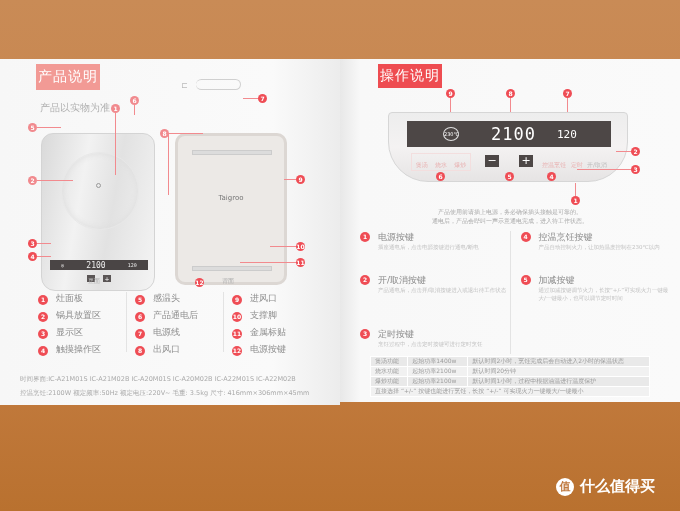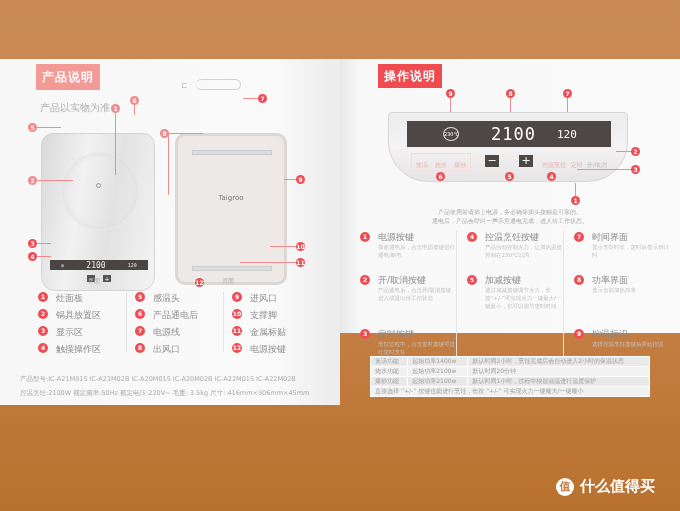--- a/index.html
+++ b/index.html
@@ -1,42 +1,42 @@
 <!DOCTYPE html>
 <html><head>
 <meta charset="utf-8">
 <style>
   *{box-sizing:border-box;margin:0;padding:0}
   html,body{width:680px;height:511px;overflow:hidden}
   body{background:linear-gradient(180deg,#c98b56 0%,#c67f45 60%,#b9712f 100%);position:relative;font-family:"DejaVu Sans",sans-serif;color:#9a9a9a}
   .page{position:absolute;background:#fafafa;top:59px;height:346px}
   .page.left{left:0;width:340px;background:linear-gradient(90deg,#f7f7f7 0%,#fafafa 80%,#ececec 100%)}
-  .page.right{left:340px;width:340px;height:274px;background:linear-gradient(90deg,#e8e8e8 0%,#f8f8f8 6%,#fafafa 100%)}
-  .hdr-tag{position:absolute;color:#fff;font-weight:bold;font-size:12px;display:flex;align-items:center;justify-content:center;letter-spacing:1px}
+  .page.right{left:340px;width:340px;height:343px;background:linear-gradient(90deg,#e8e8e8 0%,#f8f8f8 6%,#fafafa 100%)}
+  .hdr-tag{position:absolute;color:#fff;font-weight:normal;font-size:14px;display:flex;align-items:center;justify-content:center;letter-spacing:1px}
   .hdr-tag.left{left:36px;top:5px;width:64px;height:26px;background:#f29a95}
   .hdr-tag.right{left:38px;top:5px;width:64px;height:24px;background:#ee4c51}
   .dot{position:absolute;width:9px;height:9px;border-radius:50%;background:#ef4d55;color:#fff;font-size:6px;line-height:9px;text-align:center;font-weight:bold}
   .dot.light{background:#f18a8e}
   .ln{position:absolute;background:#f28a8e}
   .small{font-size:6px;color:#b0b0b0;position:absolute}
   
   .front{position:absolute;left:41px;top:74px;width:114px;height:158px;border-radius:12px 12px 14px 14px;background:linear-gradient(100deg,#d9d9d9 0%,#f2f2f2 35%,#e2e2e2 60%,#f4f4f4 100%);border:1px solid #d4d4d4}
   .front .ring{position:absolute;left:19px;top:18px;width:78px;height:78px;border-radius:50%;border:1px solid #e8e8e8;box-shadow:inset 0 0 6px #ddd}
   .front .disp{position:absolute;left:8px;top:126px;width:98px;height:10px;background:#4a4545;color:#eee;font-size:8px;font-family:"DejaVu Sans Mono",monospace;display:flex;align-items:center;justify-content:space-around}
   .front .keys{position:absolute;left:8px;top:141px;width:98px;height:8px;display:flex;justify-content:center;gap:8px}
   .front .keys span{width:8px;height:7px;background:#5a5555;color:#fff;font-size:6px;line-height:7px;text-align:center}
   
   .back{position:absolute;left:175px;top:74px;width:112px;height:152px;border-radius:10px;background:#ece9e6;border:3px solid #dcd7d3}
   .back .foot{position:absolute;left:14px;width:80px;height:5px;background:#dcdcdc;border:1px solid #ccc}
   .back .brand{position:absolute;left:0;right:0;top:58px;text-align:center;font-size:7px;color:#777}
   .cord{position:absolute;left:180px;top:94px;width:64px;height:10px;border:1.5px solid #d0d0d0;border-radius:6px;border-left:none}
   .legend{position:absolute;top:290px;left:30px;width:290px;height:60px;display:flex}
   .legend .col{flex:1;display:flex;flex-direction:column;gap:4px;padding-left:8px}
   .legend .col + .col{border-left:1px solid #e3e3e3}
-  .legend .it{display:flex;align-items:flex-start;gap:8px;font-size:9px;color:#8e8e8e;height:13px}
+  .legend .it{display:flex;align-items:flex-end;gap:8px;font-size:9px;color:#8e8e8e;height:13px}
   .legend .it .dot{position:static;flex:none;width:10px;height:10px;line-height:10px;font-size:6px}
   .specs{position:absolute;left:20px;font-size:6.5px;color:#aaa;white-space:nowrap}
   
   .panel{position:absolute;left:48px;top:53px;width:240px;height:70px;border-radius:4px 4px 40px 40px;background:linear-gradient(180deg,#ededed 0%,#f4f2f2 50%,#e6e4e4 100%);border:1px solid #d6d6d6}
   .panel .lcd{position:absolute;left:18px;top:8px;width:204px;height:26px;background:#4d4746;display:flex;align-items:center;color:#fff}
   .panel .lcd .big{position:absolute;left:84px;font-family:"DejaVu Sans Mono",monospace;font-size:17px;letter-spacing:1px}
   .panel .lcd .tm{position:absolute;left:150px;font-family:"DejaVu Sans Mono",monospace;font-size:11px}
   .panel .lcd .clk{position:absolute;left:36px;width:16px;height:14px;border:1px solid #ddd;border-radius:50%;font-size:5px;text-align:center;line-height:12px}
   .pbtn{position:absolute;width:14px;height:12px;background:#4d4746;color:#fff;font-size:11px;line-height:12px;text-align:center}
   .ficon{position:absolute;font-size:6px;color:#e9b2b2;text-align:center}
@@ -161,21 +161,21 @@
           <span class="dot">11</span>
           <span>金属标贴</span>
         </div>
       <div class="it">
           <span class="dot">12</span>
           <span>电源按键</span>
         </div>
     </div>
   </div>
 
-  <div class="specs" style="top:316px">产品型号:IC-A21M01S  IC-A21M02B  IC-A20M01S  IC-A20M02B  IC-A22M01S  IC-A22M02B</div>
+  <div class="specs" style="top:316px">时间界面:IC-A21M01S  IC-A21M02B  IC-A20M01S  IC-A20M02B  IC-A22M01S  IC-A22M02B</div>
   <div class="specs" style="top:330px">控温烹饪:2100W  额定频率:50Hz  额定电压:220V~  毛重: 3.5kg  尺寸: 416mm×306mm×45mm</div>
 </div>
 
 <div class="page right">
   <div class="hdr-tag right">操作说明</div>
 
   <div class="dot" style="left:106px;top:30px">9</div>
   <div class="ln" style="left:110px;top:39px;width:1px;height:42px"></div>
   <div class="dot" style="left:166px;top:30px">8</div>
   <div class="ln" style="left:170px;top:39px;width:1px;height:42px"></div>
@@ -236,37 +236,20 @@
           <span class="dot">4</span>
           <div class="ttl">控温烹饪按键</div>
           <div class="txt">产品自动控制火力，让加热温度控制在230℃以内</div>
         </div>
       <div class="item" style="height:48px">
           <span class="dot">5</span>
           <div class="ttl">加减按键</div>
           <div class="txt">通过加减按键调节火力，长按“+/-”可实现火力一键最大/一键最小，也可以调节定时时间</div>
         </div>
     </div>
-    <div class="col">
-      <div class="item" style="height:37px">
-          <span class="dot">7</span>
-          <div class="ttl">时间界面</div>
-          <div class="txt">显示烹饪时长，定时后显示倒计时</div>
-        </div>
-      <div class="item" style="height:48px">
-          <span class="dot">8</span>
-          <div class="ttl">功率界面</div>
-          <div class="txt">显示当前加热功率</div>
-        </div>
-      <div class="item">
-          <span class="dot">9</span>
-          <div class="ttl">控温标识</div>
-          <div class="txt">选择控温烹饪按键后开始控温</div>
-        </div>
-    </div>
   </div>
 
   <table class="tbl">
     <tbody>
         <tr>
           <td>煲汤功能</td>
           <td>起始功率1400w</td>
           <td>默认时间2小时，烹饪完成后会自动进入2小时的保温状态</td>
         </tr>
     <tr>

